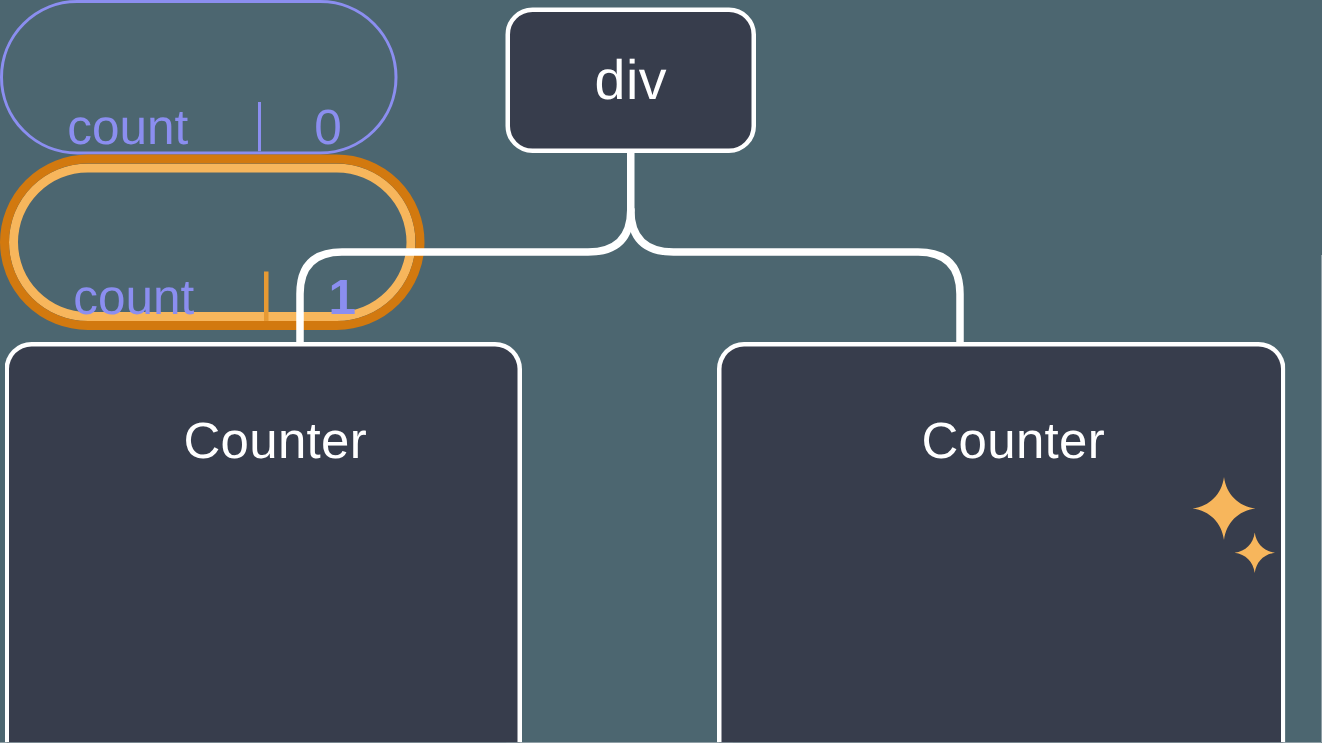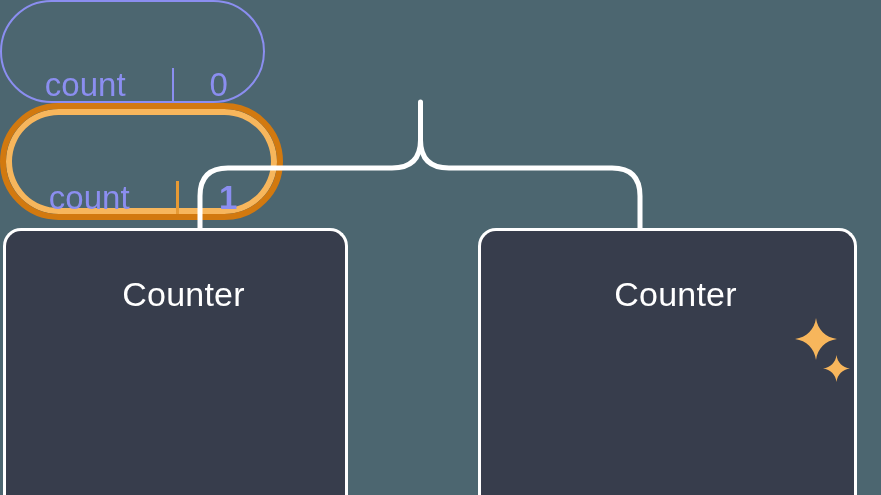--- a/index.html
+++ b/index.html
@@ -172,20 +172,23 @@
 
   <svg id="connectors" viewBox="0 0 881 495" width="881" height="495" aria-hidden="true">
 
     <path d="M 420.5 102 L 420.5 140" stroke="#ffffff" stroke-width="5" fill="none" stroke-linecap="round"></path>
 
     <path d="M 420.5 140 Q 420.5 168 392 168 L 228 168 Q 200 168 200 196 L 200 228" stroke="#ffffff" stroke-width="5" fill="none" stroke-linecap="round"></path>
 
     <path d="M 420.5 140 Q 420.5 168 449 168 L 612 168 Q 640 168 640 196 L 640 228" stroke="#ffffff" stroke-width="5" fill="none" stroke-linecap="round"></path>
   </svg>
 
+  <div class="node" id="node-div">
+    <span class="node-label-root">div</span>
+  </div>
 
   <div class="node" id="node-counter-left">
     <div class="node-title">Counter</div>
   </div>
 
   <div class="pill plain" id="pill-left">
     <div class="pill-key">count</div>
     <div class="pill-value">0</div>
   </div>
 

